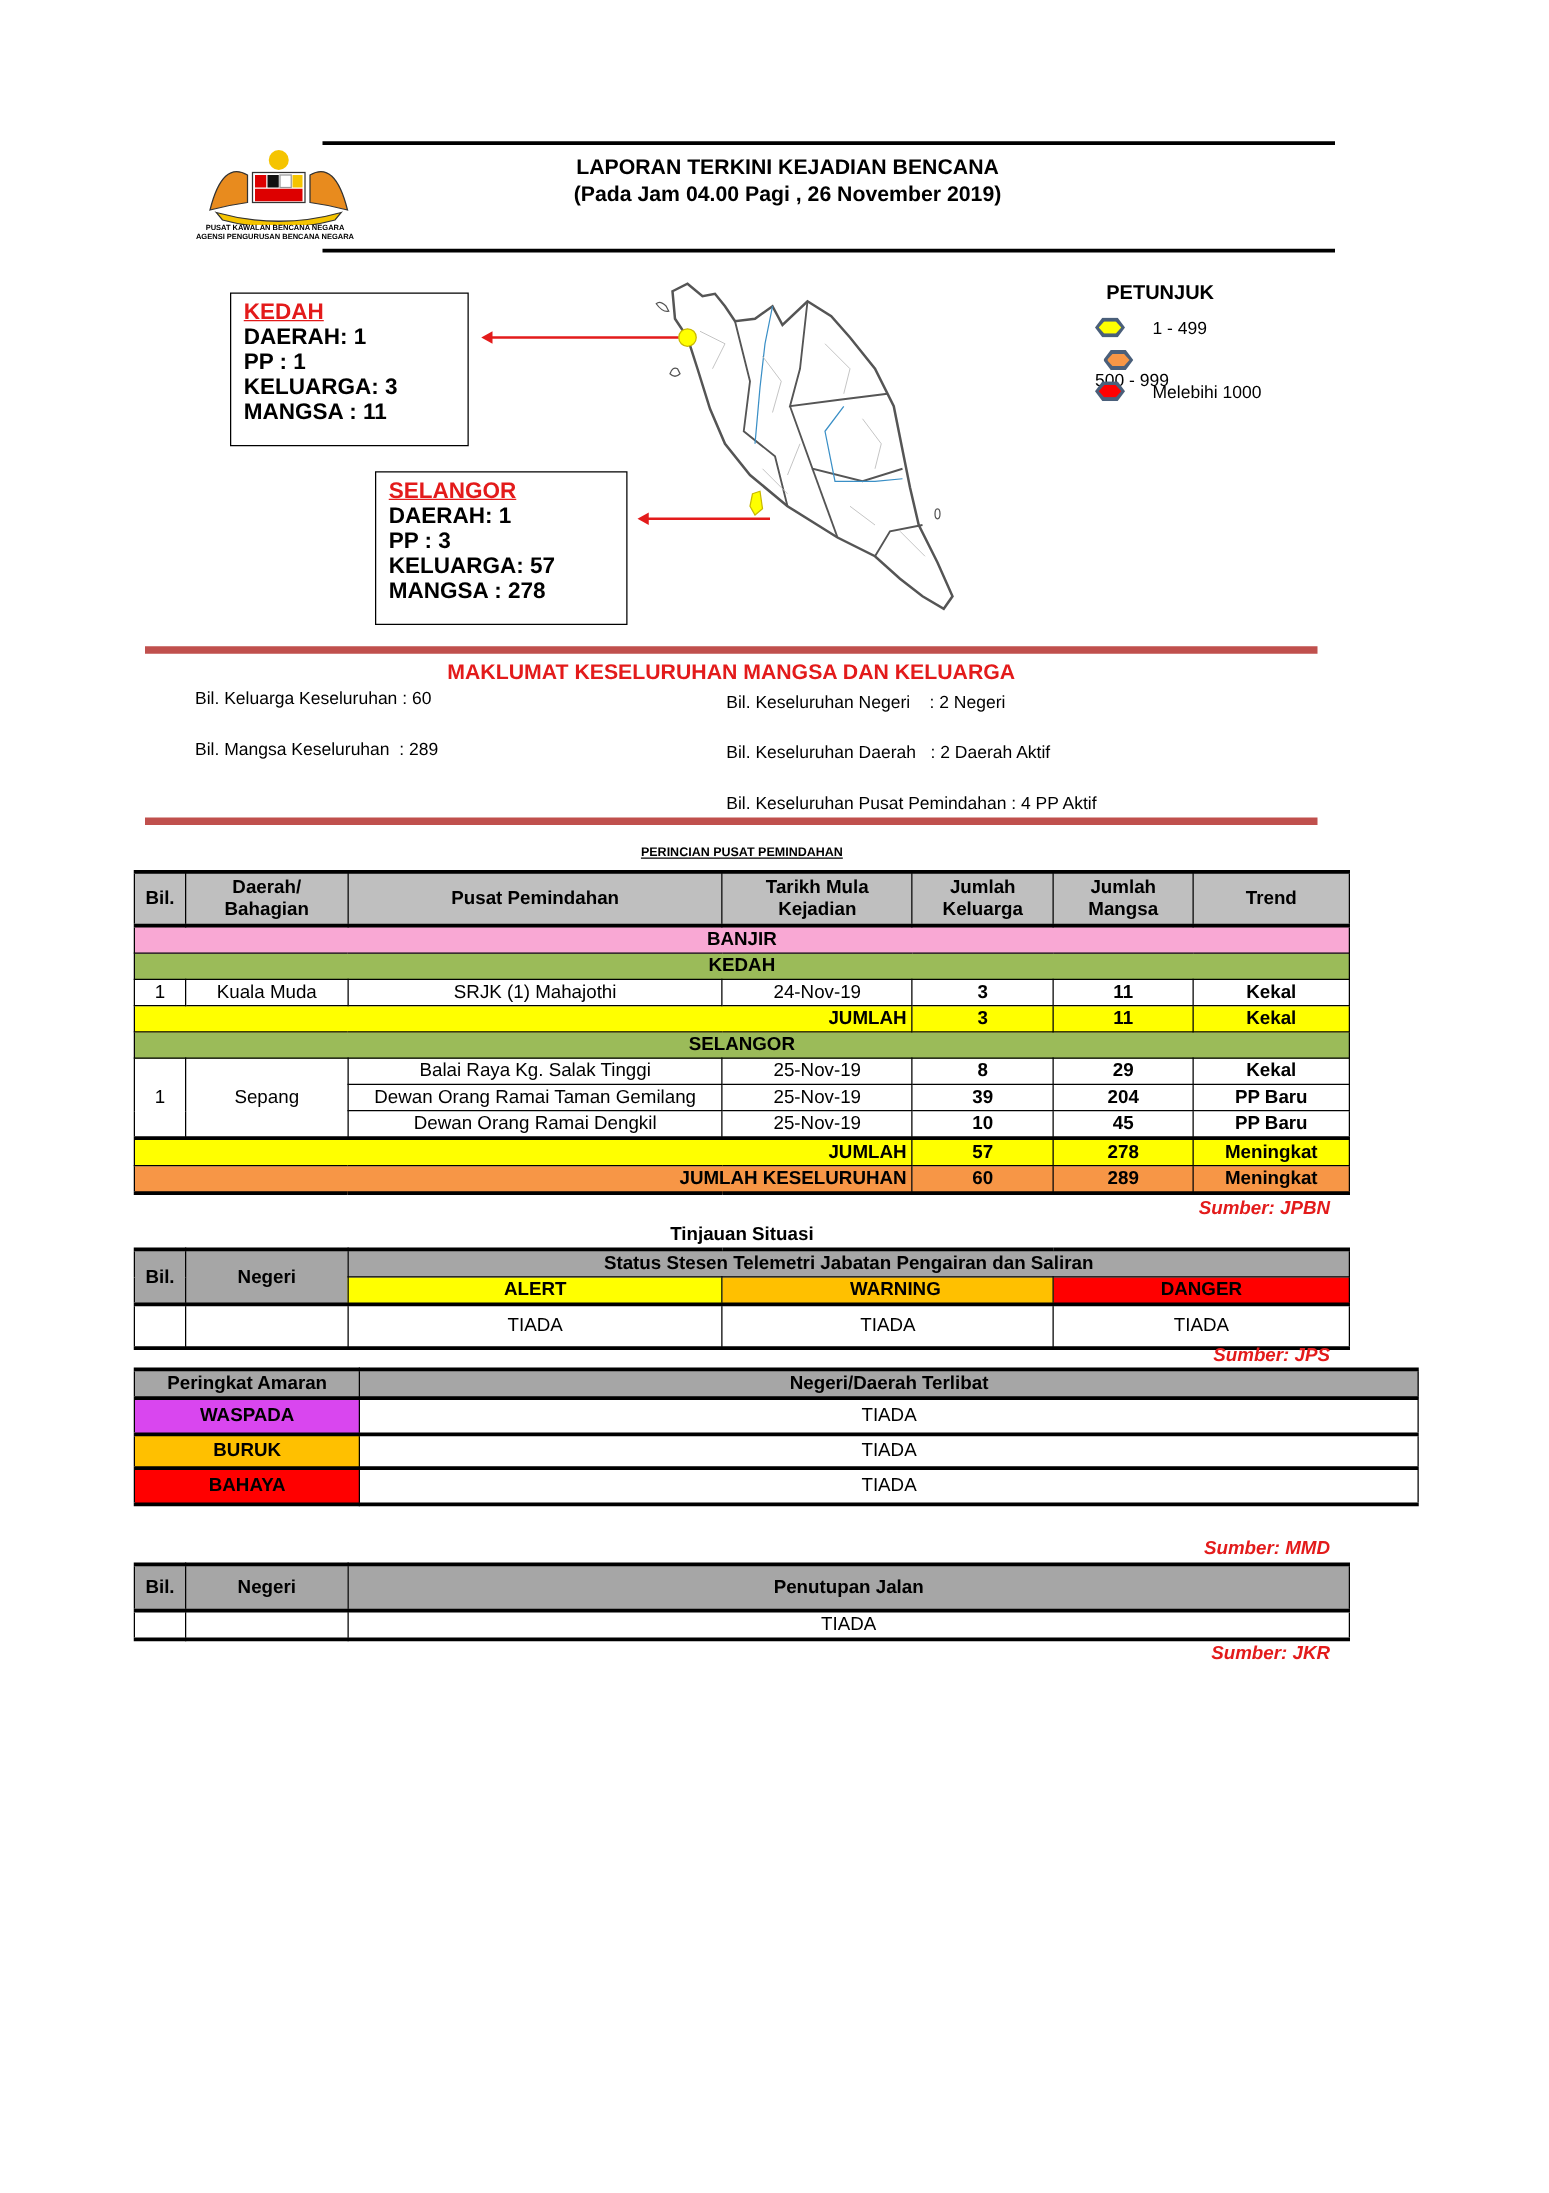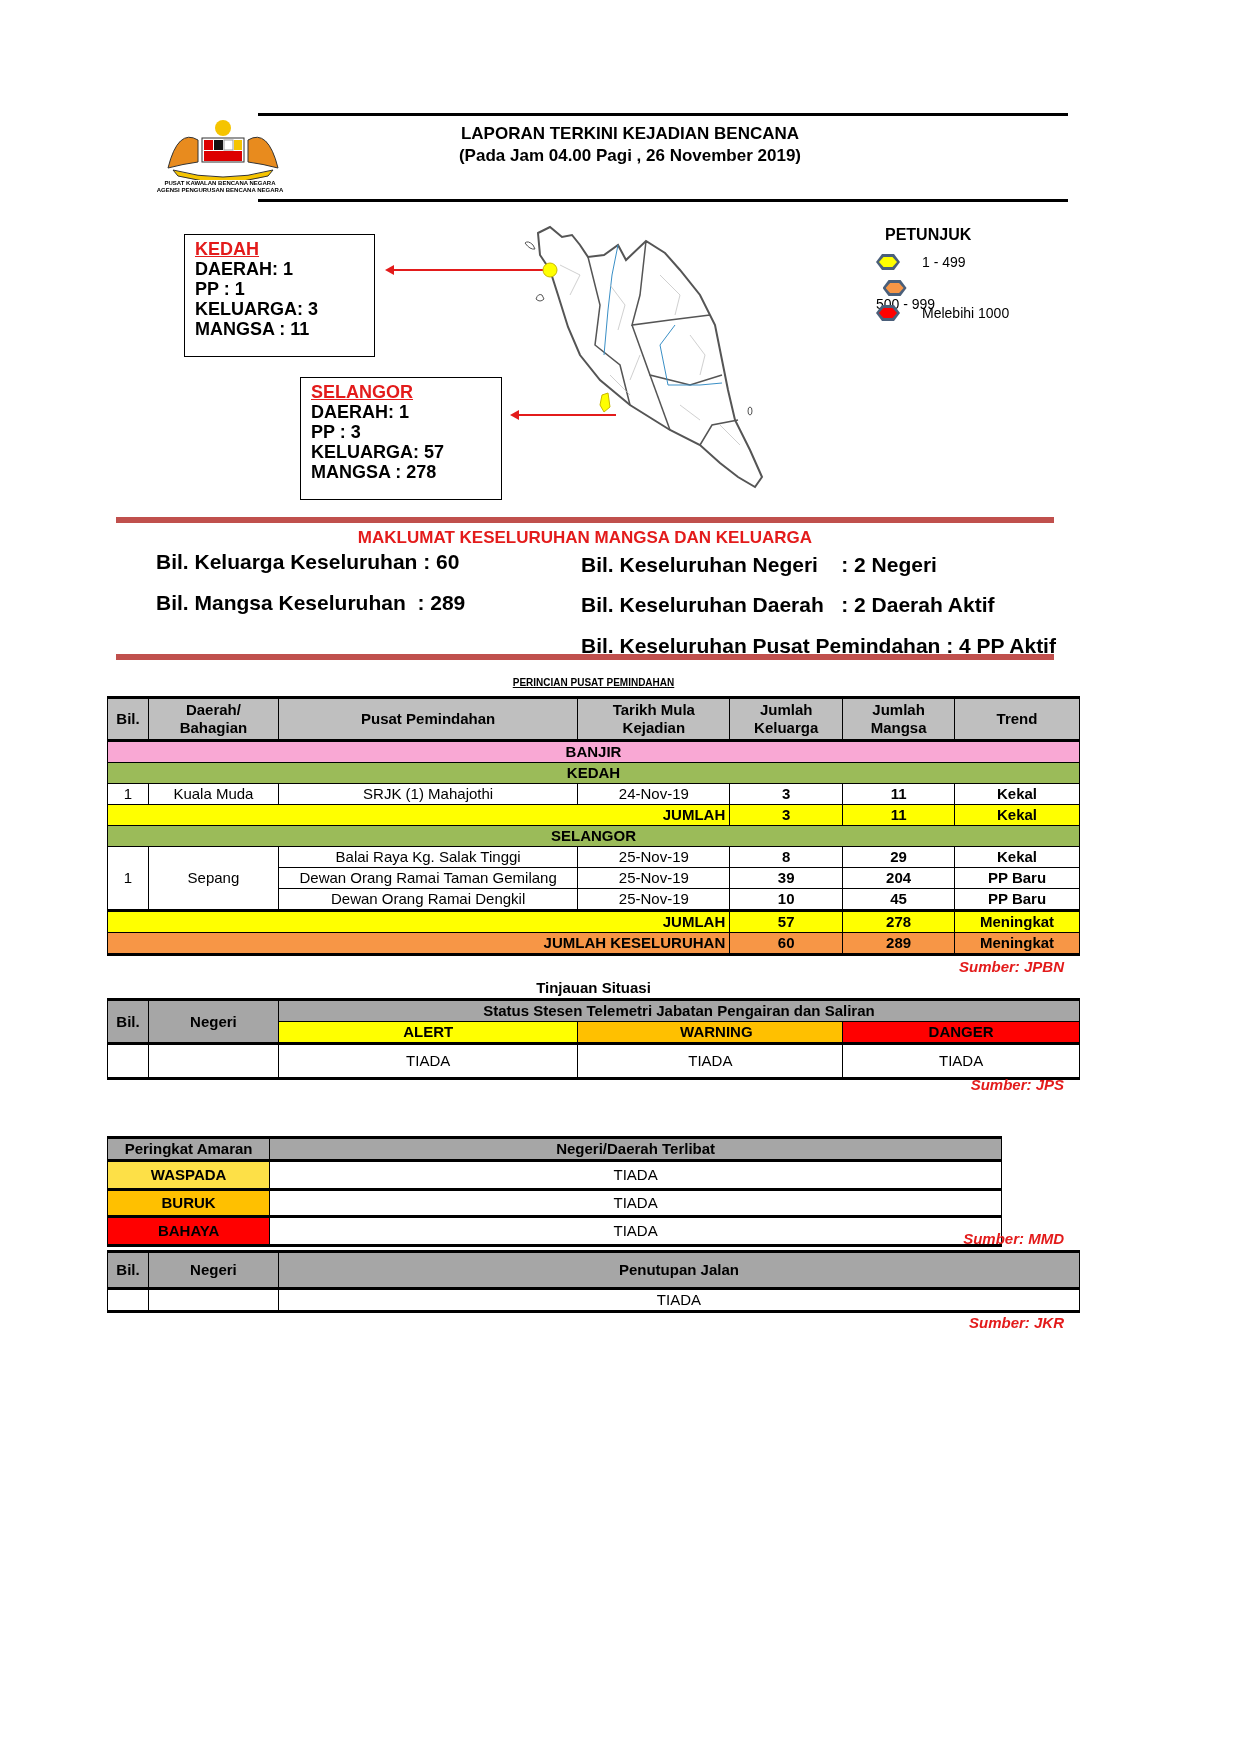--- a/index.html
+++ b/index.html
@@ -12,21 +12,21 @@
   .infobox { position:absolute; border:1.5px solid #000; background:#fff; font-weight:bold; font-size:18px; line-height:20px; padding:4px 10px; box-sizing:border-box; }
   .infobox .st { color:#e31b1b; text-decoration:underline; }
   .arrow { position:absolute; height:2px; background:#e31b1b; }
   .arrow::before { content:""; position:absolute; left:-8px; top:-4px; border-right:9px solid #e31b1b; border-top:5px solid transparent; border-bottom:5px solid transparent; }
   .legend-title { position:absolute; left:885px; top:226px; font-weight:bold; font-size:16px; }
   .legend-item { position:absolute; left:876px; font-size:14px; display:flex; align-items:center; }
   .hex { width:24px; height:16px; clip-path:polygon(25% 0,75% 0,100% 50%,75% 100%,25% 100%,0 50%); background:#4a5f7a; position:relative; margin-right:22px; }
   .hex i { position:absolute; left:3px; top:3px; right:3px; bottom:3px; clip-path:polygon(25% 0,75% 0,100% 50%,75% 100%,25% 100%,0 50%); }
   .redbar { position:absolute; left:116px; width:938px; height:6px; background:#c0504d; }
   .sect-title { position:absolute; left:116px; width:938px; text-align:center; color:#e31b1b; font-weight:bold; font-size:17px; }
-  .sum { position:absolute; font-weight:bold; font-size:21px; white-space:pre; }
+  .sum { position:absolute; font-weight:normal; font-size:14px; white-space:pre; }
   table { border-collapse:collapse; position:absolute; font-size:15px; }
   td, th { border:1px solid #000; padding:0 4px; text-align:center; height:20px; line-height:20px; }
   th { background:#bfbfbf; font-weight:bold; line-height:18px; }
   .gray2 { background:#a6a6a6; }
   .banjir { background:#f9a8d4; font-weight:bold; }
   .state { background:#9bbb59; font-weight:bold; }
   .yel { background:#ffff00; font-weight:bold; }
   .org { background:#f79646; font-weight:bold; }
   .b { font-weight:bold; }
   .right { text-align:right; }
@@ -247,32 +247,32 @@
     <td style="height:32px;"></td>
     <td></td>
     <td>TIADA</td>
     <td>TIADA</td>
     <td>TIADA</td>
   </tr>
 </tbody>
   </table>
 <div class="src" style="right:175px;top:1076px;">Sumber: JPS</div>
 
-<table style="left:107px;top:1136px;width:895px;">
+<table style="left:107px;top:1094px;width:1028px;">
   <colgroup>
       <col style="width:171px">
       <col style="width:802px">
     </colgroup>
   <tbody>
       <tr class="thick-top">
     <th class="gray2" style="height:16px;line-height:16px;">Peringkat Amaran</th>
     <th class="gray2" style="line-height:16px;">Negeri/Daerah Terlibat</th>
   </tr>
   <tr class="thick-top">
-    <td class="b" style="background:#fde047;height:26px;">WASPADA</td>
+    <td class="b" style="background:#d946ef;height:26px;">WASPADA</td>
     <td>TIADA</td>
   </tr>
   <tr class="thick-top">
     <td class="b" style="background:#ffc000;height:24px;">BURUK</td>
     <td>TIADA</td>
   </tr>
   <tr class="thick-top thick-bottom">
     <td class="b" style="background:#ff0000;height:26px;">BAHAYA</td>
     <td>TIADA</td>
   </tr>

